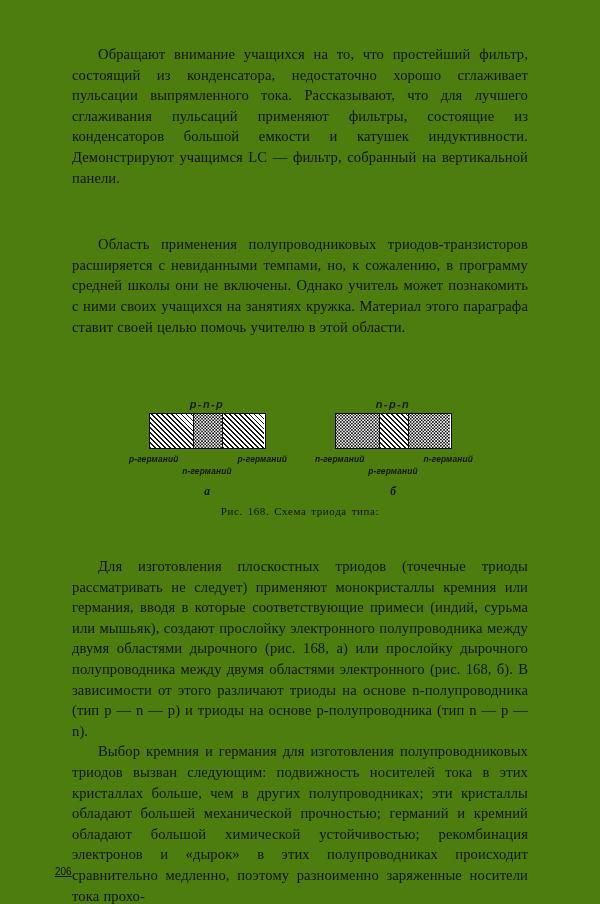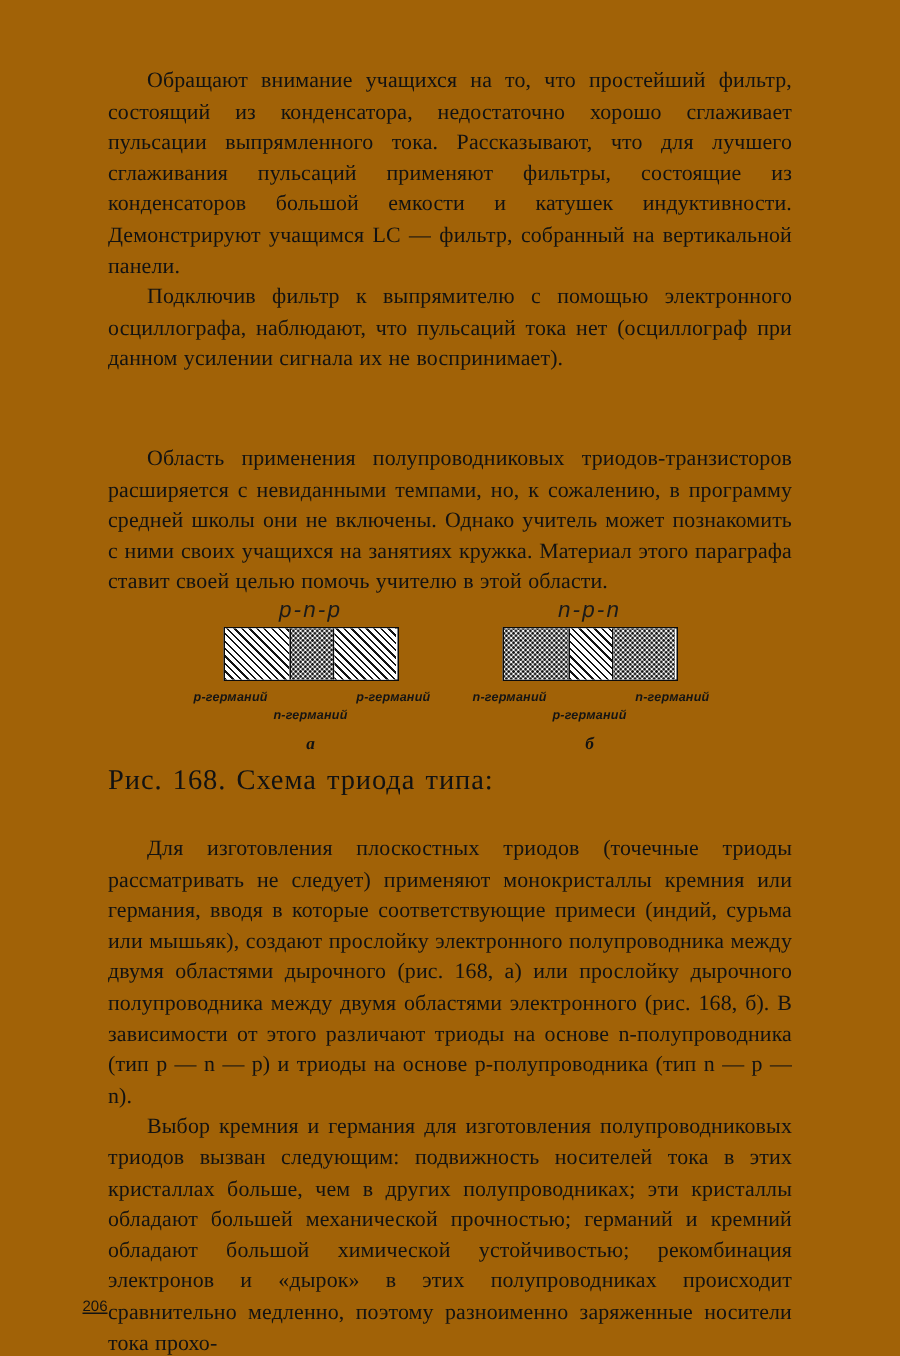--- a/index.html
+++ b/index.html
@@ -13,21 +13,21 @@
     position: relative;
     font-family: "Liberation Serif", "DejaVu Serif", serif;
     color: #121212;
     overflow: hidden;
   }
 
   .page {
     position: absolute;
     left: 0; top: 0;
     width: 600px; height: 904px;
-    background: #a16207;
+    background: #4d7c0f;
   }
 
   .textblock {
     position: absolute;
     left: 72px;
     top: 44px;
     width: 456px;
   }
 
   p.para {
@@ -66,22 +66,22 @@
     justify-content: center;
     gap: 26px;
   }
   .fig-unit {
     width: 160px;
     position: relative;
   }
   .fig-toplabel {
     text-align: center;
     font-style: italic;
-    font-weight: normal;
-    font-size: 15px;
+    font-weight: bold;
+    font-size: 11px;
     font-family: "Liberation Sans", "DejaVu Sans", sans-serif;
     letter-spacing: 1.4px;
     margin-bottom: 3px;
     color: #1a1a1a;
   }
   .bar {
     margin: 0 auto;
     width: 117px;
     height: 36px;
     border: 1.3px solid #0b0b0b;
@@ -134,22 +134,22 @@
 
   .fig-letter {
     text-align: center;
     font-style: italic;
     font-weight: bold;
     font-size: 11.5px;
     margin-top: 5px;
   }
 
   .fig-caption {
-    text-align: left;
-    font-size: 19px;
+    text-align: center;
+    font-size: 11px;
     margin-top: 8px;
     letter-spacing: 0.6px;
     word-spacing: 1.5px;
   }
   .fig-caption2 {
     text-align: center;
     font-size: 12.4px;
     margin-top: 5px;
     letter-spacing: 0.4px;
   }
@@ -171,21 +171,20 @@
     text-decoration: underline;
   }
 </style>
 </head>
 <body>
 
 <div class="page">
 
   <div class="textblock">
     <p class="para">Обращают внимание учащихся на то, что простейший фильтр, состоящий из конденсатора, недостаточно хорошо сглаживает пульсации выпрямленного тока. Рассказывают, что для лучшего сглаживания пульсаций применяют фильтры, состоящие из конденсаторов большой емкости и катушек индуктивности. Демонстрируют учащимся LC — фильтр, собранный на вертикальной панели.</p>
-    <p class="para">Подключив фильтр к выпрямителю с помощью электронного осциллографа, наблюдают, что пульсаций тока нет (осциллограф при данном усилении сигнала их не воспринимает).</p>
 
     <div class="spacer-before-head"></div>
     <div class="spacer-after-head"></div>
 
     <p class="para">Область применения полупроводниковых триодов-транзисторов расширяется с невиданными темпами, но, к сожалению, в программу средней школы они не включены. Однако учитель может познакомить с ними своих учащихся на занятиях кружка. Материал этого параграфа ставит своей целью помочь учителю в этой области.</p>
   </div>
 
   <div class="figure">
     <div class="fig-row">
 

